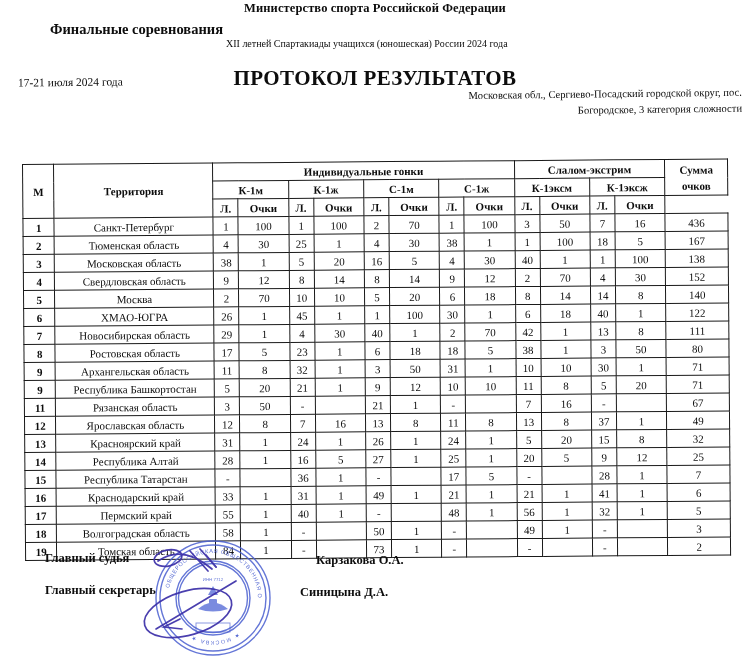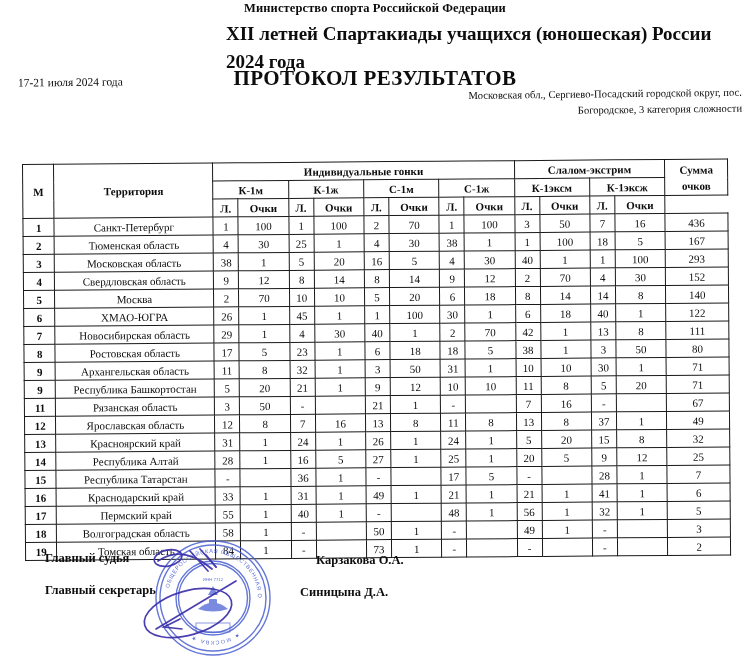--- a/index.html
+++ b/index.html
@@ -45,24 +45,24 @@
   .final-comp {
     position: absolute;
     left: 50px;
     top: 1px;
     font-size: 14.5px;
     font-weight: bold;
   }
   .event-main {
     position: absolute;
     left: 226px;
-    top: 0px;
+    top: 16px;
     width: 520px;
-    font-size: 19px;
-    font-weight: bold;
+    font-size: 10px;
+    font-weight: normal;
     line-height: 1.5;
   }
   .event-sub {
     position: absolute;
     left: 226px;
     top: 22px;
     width: 420px;
     text-align: center;
     font-size: 14.5px;
     font-weight: bold;
@@ -207,20 +207,21 @@
     pointer-events: none;
   }
 </style>
 </head>
 <body>
 
 <div class="doc-header">
   <div class="ministry-line">Министерство спорта Российской Федерации</div>
 
   <div class="title-row">
+    <span class="final-comp">Финальные соревнования</span>
     <span class="event-main">XII летней Спартакиады учащихся (юношеская) России 2024 года</span>
   </div>
 
   <div class="dates">17-21 июля 2024 года</div>
 
   <div class="venue">
     <div>Московская обл., Сергиево-Посадский городской округ, пос.</div>
     <div>Богородское, 3 категория сложности</div>
   </div>
 
@@ -323,21 +324,21 @@
           <td class="pl">5</td>
           <td class="pt">20</td>
           <td class="pl">16</td>
           <td class="pt">5</td>
           <td class="pl">4</td>
           <td class="pt">30</td>
           <td class="pl">40</td>
           <td class="pt">1</td>
           <td class="pl">1</td>
           <td class="pt">100</td>
-          <td class="sum">293</td>
+          <td class="sum">138</td>
         </tr>
         <tr>
           <td class="rank">4</td>
           <td class="terr">Свердловская область</td>
           <td class="pl">9</td>
           <td class="pt">12</td>
           <td class="pl">8</td>
           <td class="pt">14</td>
           <td class="pl">8</td>
           <td class="pt">14</td>

